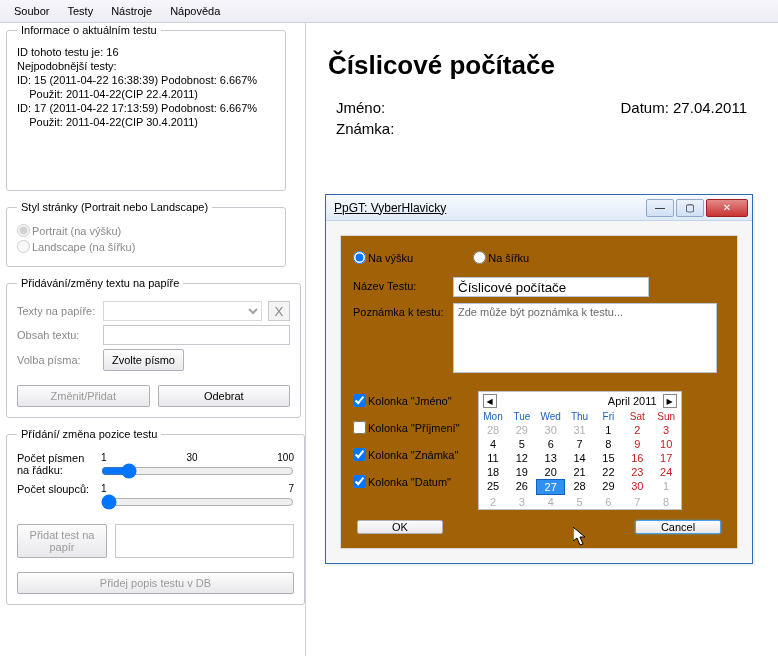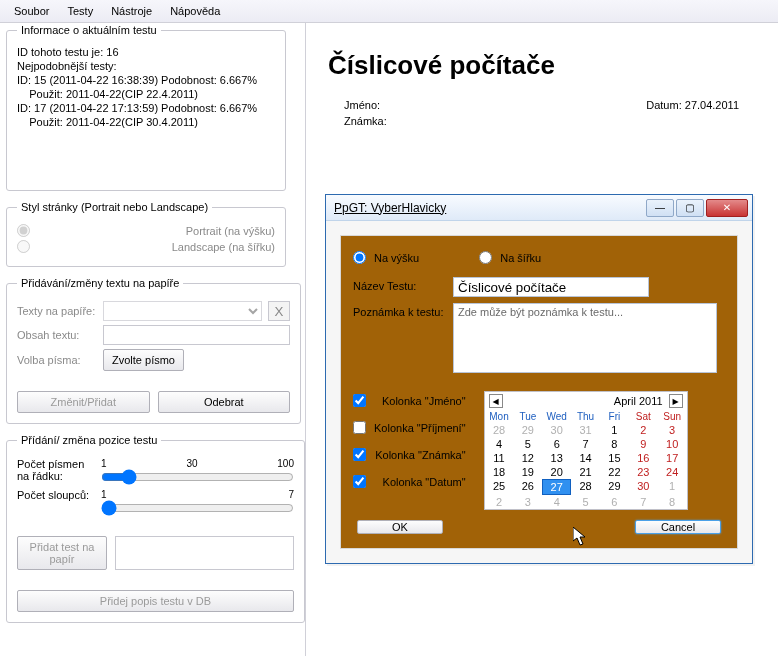--- a/index.html
+++ b/index.html
@@ -7,44 +7,44 @@
 
 .menubar { display: flex; gap: 2px; padding: 3px 6px; background: linear-gradient(#f6f6fb, #ececf4); border-bottom: 1px solid #d0d0d8; }
 .menubar span { padding: 2px 8px; cursor: default; }
 
 .left-panel { position: absolute; left: 6px; top: 24px; width: 280px; }
 fieldset { border: 1px solid #c8c8d0; border-radius: 3px; margin-bottom: 10px; padding: 8px 10px 10px; }
 fieldset legend { padding: 0 4px; font-size: 11px; }
 
 .info-line { margin: 2px 0; }
 
-.radio-row, .check-row { display: flex; align-items: center; gap: 8px; margin: 3px 0; justify-content: space-between; }
+.radio-row, .check-row { display: flex; align-items: center; gap: 2px; margin: 3px 0; }
 .radio-row input, .check-row input { margin: 0; }
 .disabled { color: #8a8a8a; }
 
 .form-row { display: flex; align-items: center; margin: 4px 0; gap: 6px; }
 .form-row label { width: 80px; color: #8a8a8a; }
 .form-row input[type=text], .form-row select { flex: 1; height: 20px; border: 1px solid #c8c8d0; padding: 0 4px; }
 .form-row select { background: #fff; }
 .small-btn { width: 22px; height: 20px; border: 1px solid #c8c8d0; background: #f4f4f4; color: #888; }
 
 .btn { height: 22px; border: 1px solid #b0b0b8; background: linear-gradient(#fdfdfd,#e8e8ec); padding: 0 8px; font-size: 11px; border-radius: 2px; }
 .btn.disabled { color: #9a9a9a; }
-.btn-row { display: flex; gap: 8px; margin-top: 20px; }
+.btn-row { display: flex; gap: 8px; margin-top: 14px; }
 .btn-row .btn { flex: 1; }
 
 .slider-row { display: flex; align-items: flex-start; margin: 4px 0; gap: 4px; }
 .slider-row .label { width: 80px; }
 .slider-block { flex: 1; display: flex; flex-direction: column; }
 .slider-ticks { display: flex; justify-content: space-between; font-size: 10px; }
 .slider { width: 100%; }
 
 .right-panel { position: absolute; left: 305px; top: 22px; width: 472px; border-left: 1px solid #d0d0d8; height: 634px; padding: 28px 22px; }
 .doc-title { font-size: 26px; font-weight: bold; margin-bottom: 18px; }
-.doc-row { display: flex; justify-content: space-between; font-size: 11px; margin: 4px 16px; }
+.doc-row { display: flex; justify-content: space-between; font-size: 15px; margin: 4px 8px; }
 
 
 .dialog { position: absolute; left: 325px; top: 194px; width: 428px; background: #f0f0f0; border: 1px solid #2d6ab0; border-radius: 0; box-shadow: 2px 2px 0 rgba(0,0,0,0.05); }
 .titlebar { height: 26px; background: linear-gradient(#f8fbff,#dfeaf8); display: flex; align-items: center; padding: 0 4px 0 8px; border-bottom: 1px solid #c0d4ea; }
 .titlebar span.title { flex: 1; font-size: 12px; text-decoration: underline; }
 .winbtn { width: 28px; height: 18px; margin-left: 2px; border: 1px solid #8fa8c8; background: linear-gradient(#eaf2fc,#d0e0f4); border-radius: 2px; display: flex; align-items: center; justify-content: center; font-size: 10px; }
 .winbtn.close { background: linear-gradient(#e48a8a,#c83434); border-color: #a02020; color: #fff; width: 42px; }
 
 .dialog-body { padding: 14px; background: #f6f6f6; }
 .dialog-inner { background: #a16207; border: 1px solid #d8d8d8; padding: 12px; }

